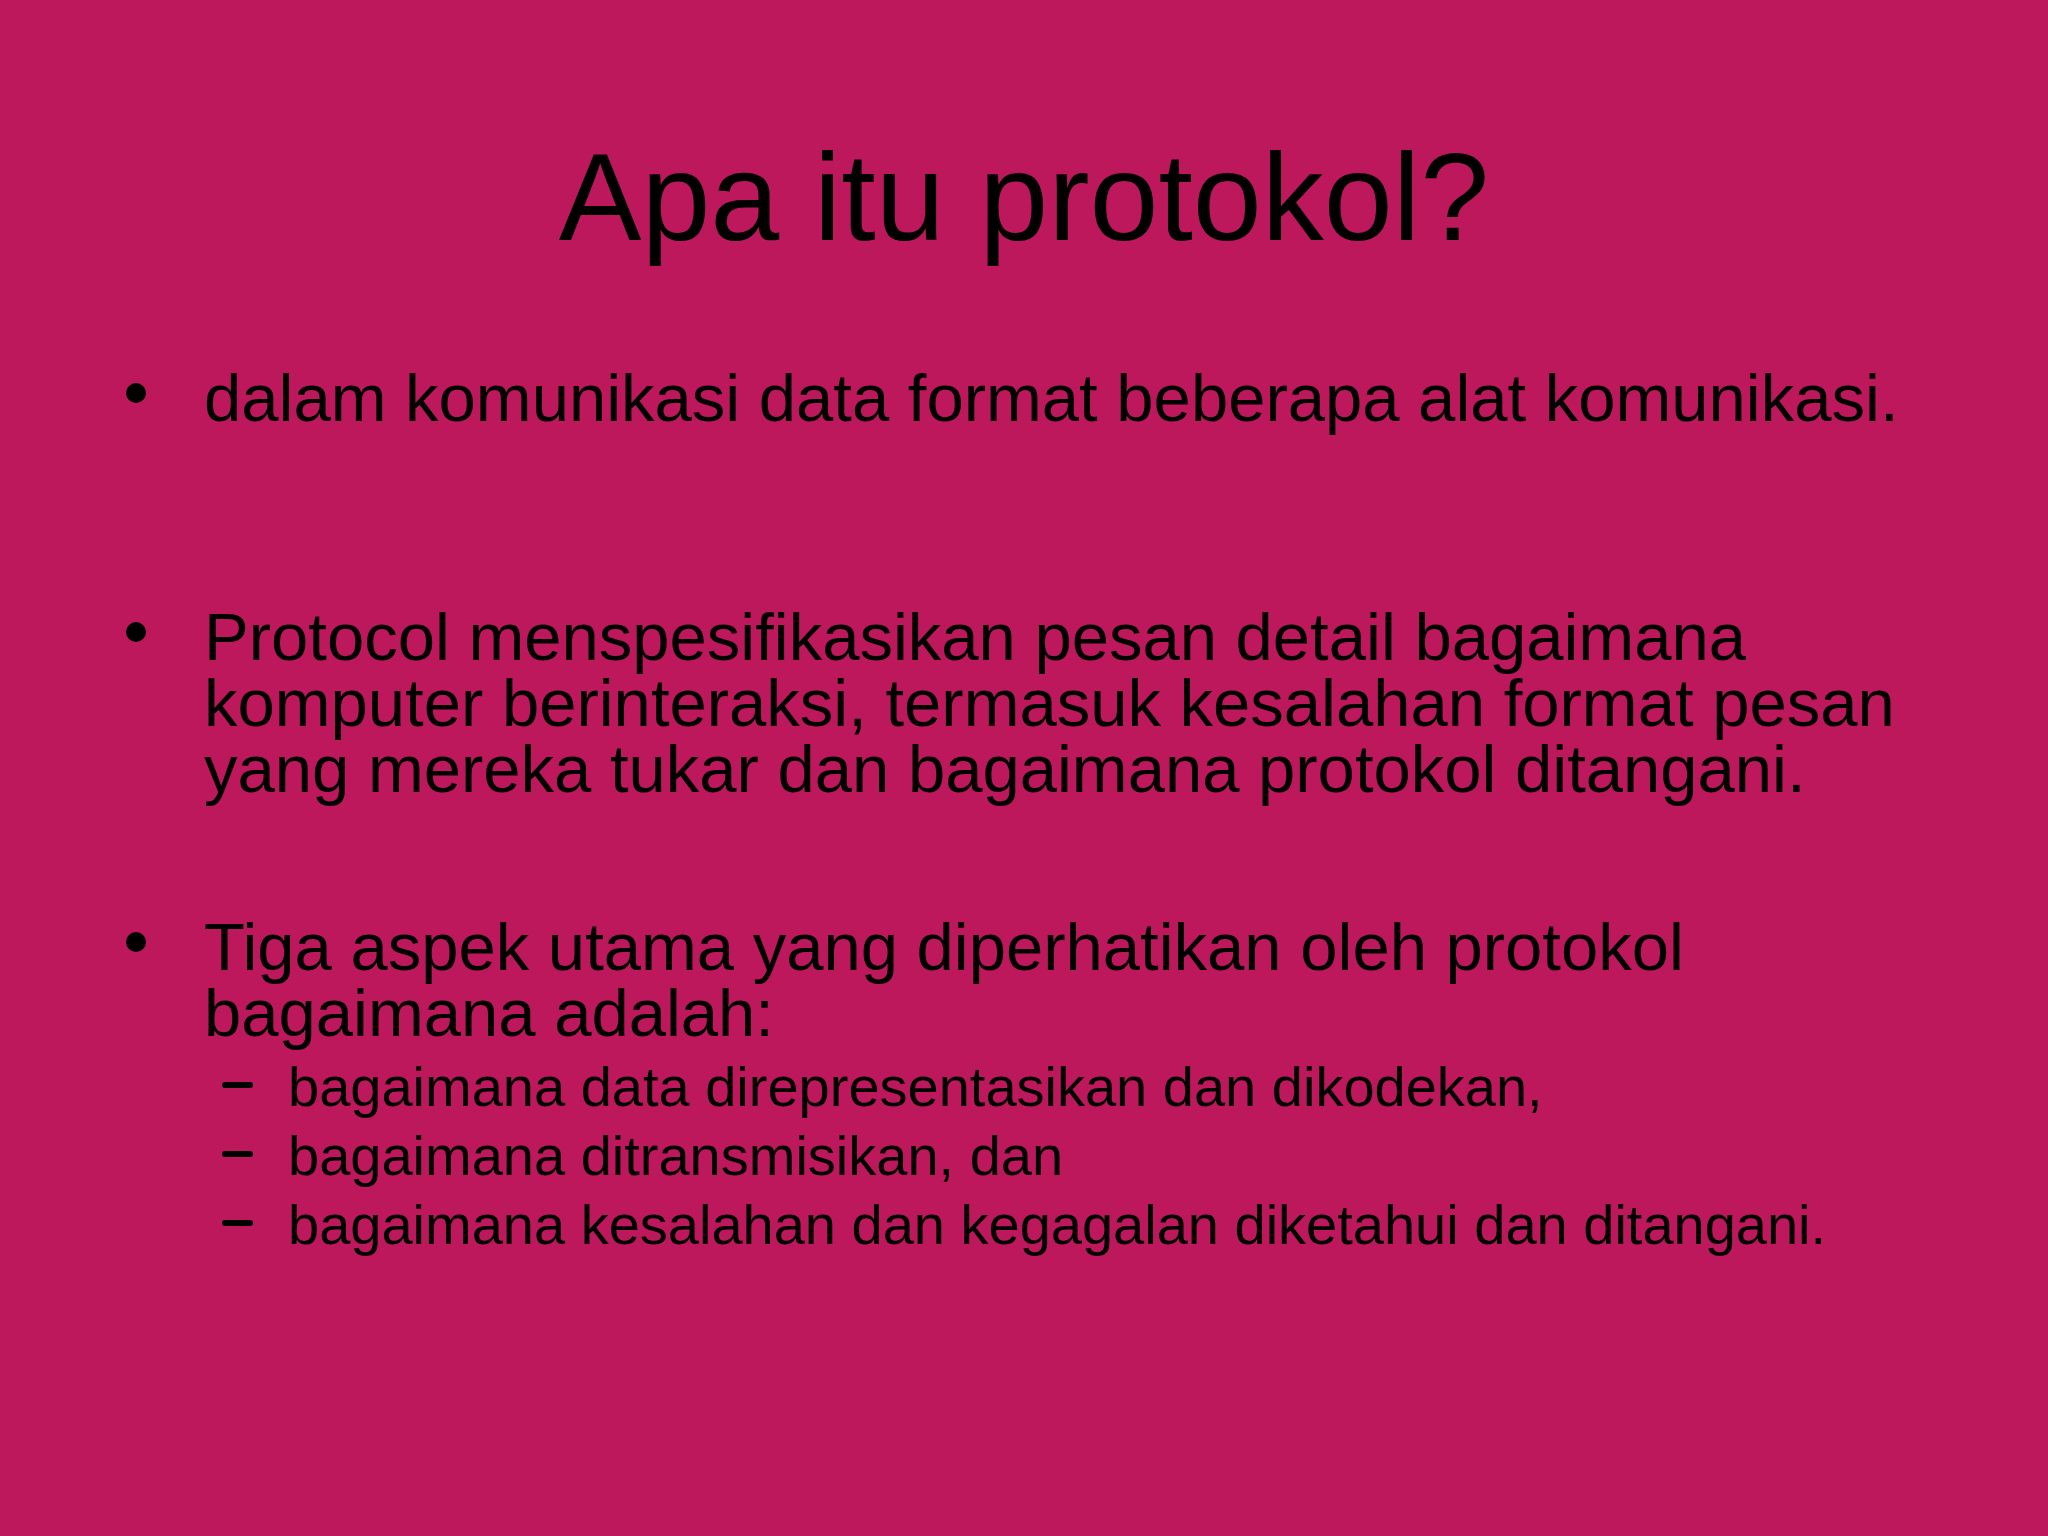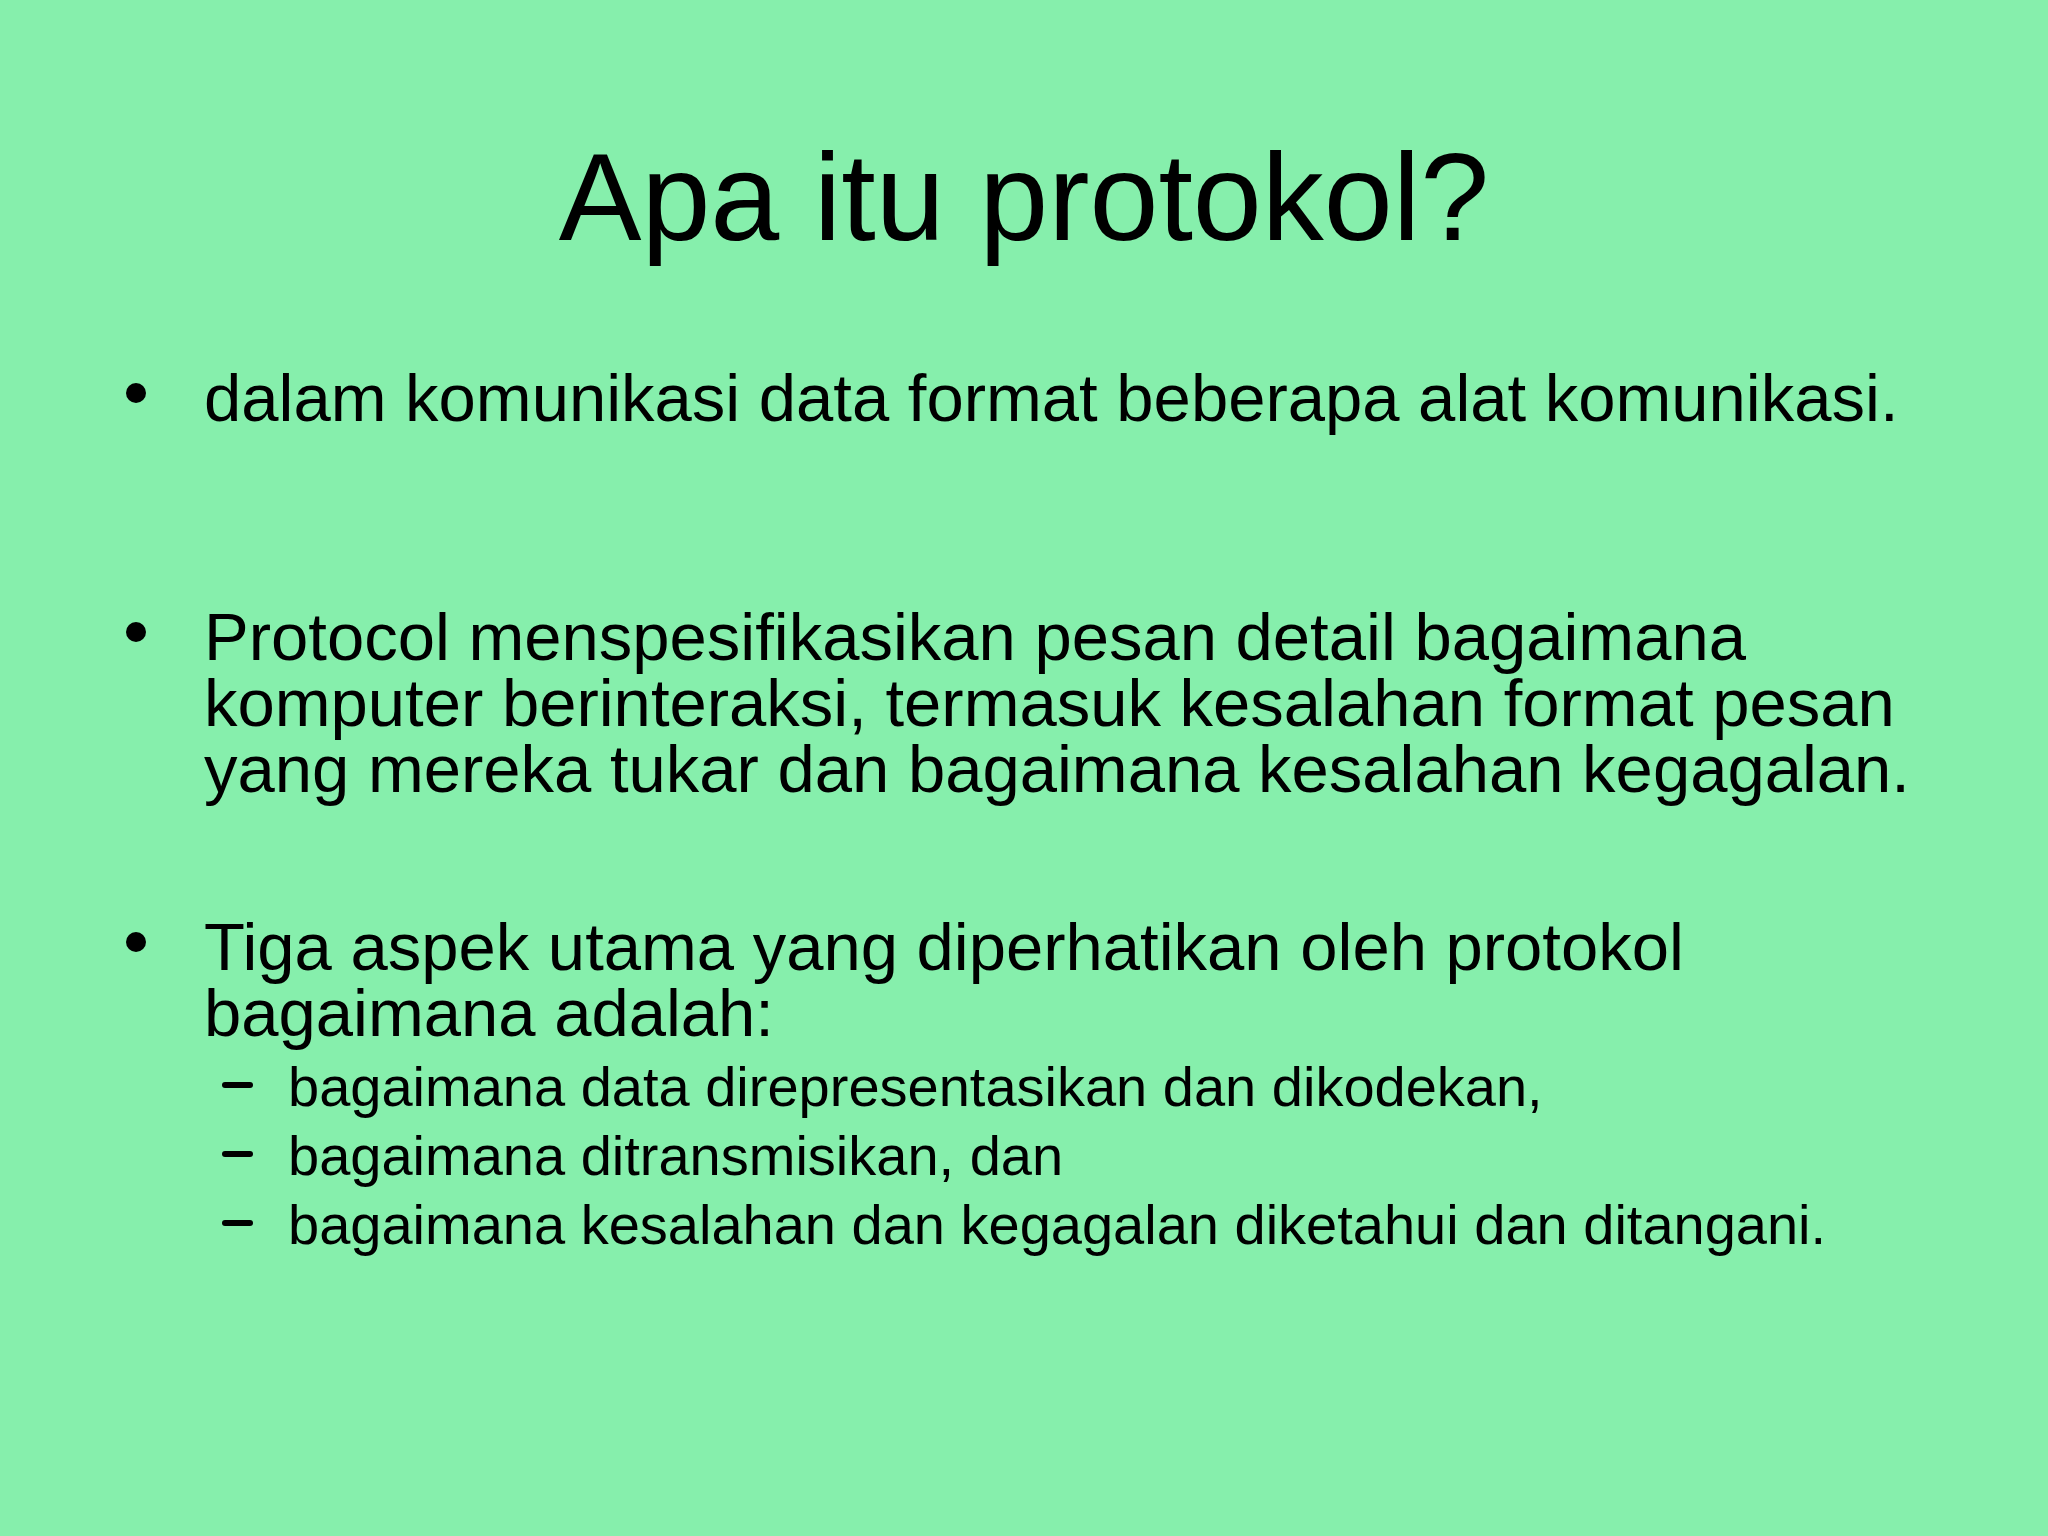--- a/index.html
+++ b/index.html
@@ -4,21 +4,21 @@
 <style>
   html, body {
     margin: 0;
     padding: 0;
     background: #ffffff;
   }
   .slide {
     position: relative;
     width: 2048px;
     height: 1536px;
-    background: #86efac;
+    background: #be185d;
     color: #000000;
     font-family: "Liberation Sans", sans-serif;
     overflow: hidden;
   }
   .title {
     position: absolute;
     top: 135px;
     left: 0;
     width: 100%;
     margin: 0;
@@ -81,21 +81,21 @@
 
   <div class="bullet b1">
     <span class="disc"></span>
     <div class="line">dalam komunikasi data format beberapa alat komunikasi.</div>
   </div>
 
   <div class="bullet b2">
     <span class="disc"></span>
     <div class="line">Protocol menspesifikasikan pesan detail bagaimana</div>
     <div class="line">komputer berinteraksi, termasuk kesalahan format pesan</div>
-    <div class="line">yang mereka tukar dan bagaimana kesalahan kegagalan.</div>
+    <div class="line">yang mereka tukar dan bagaimana protokol ditangani.</div>
   </div>
 
   <div class="bullet b3">
     <span class="disc"></span>
     <div class="line">Tiga aspek utama yang diperhatikan oleh protokol</div>
     <div class="line">bagaimana adalah:</div>
 
     <ul class="subs">
       <li>
         <span class="dash"></span>

